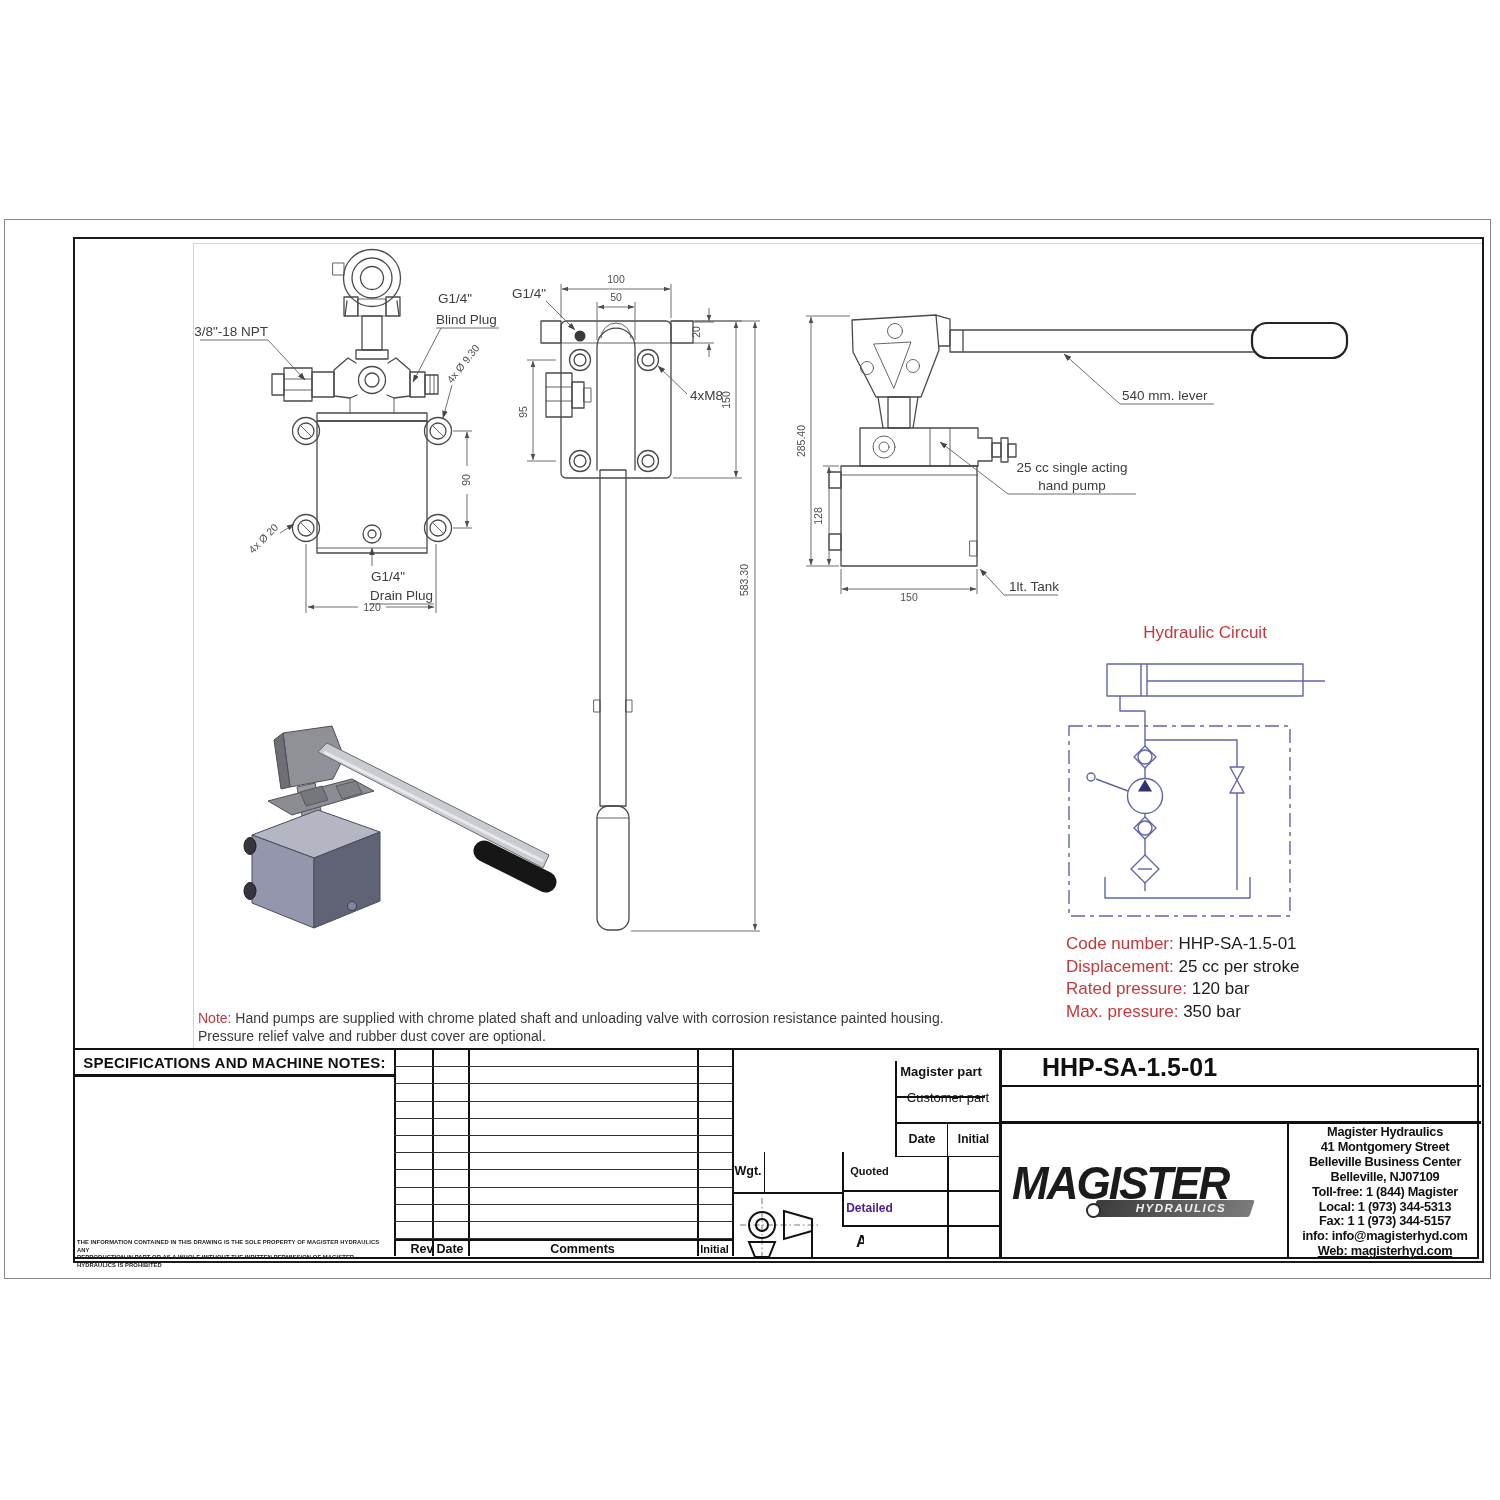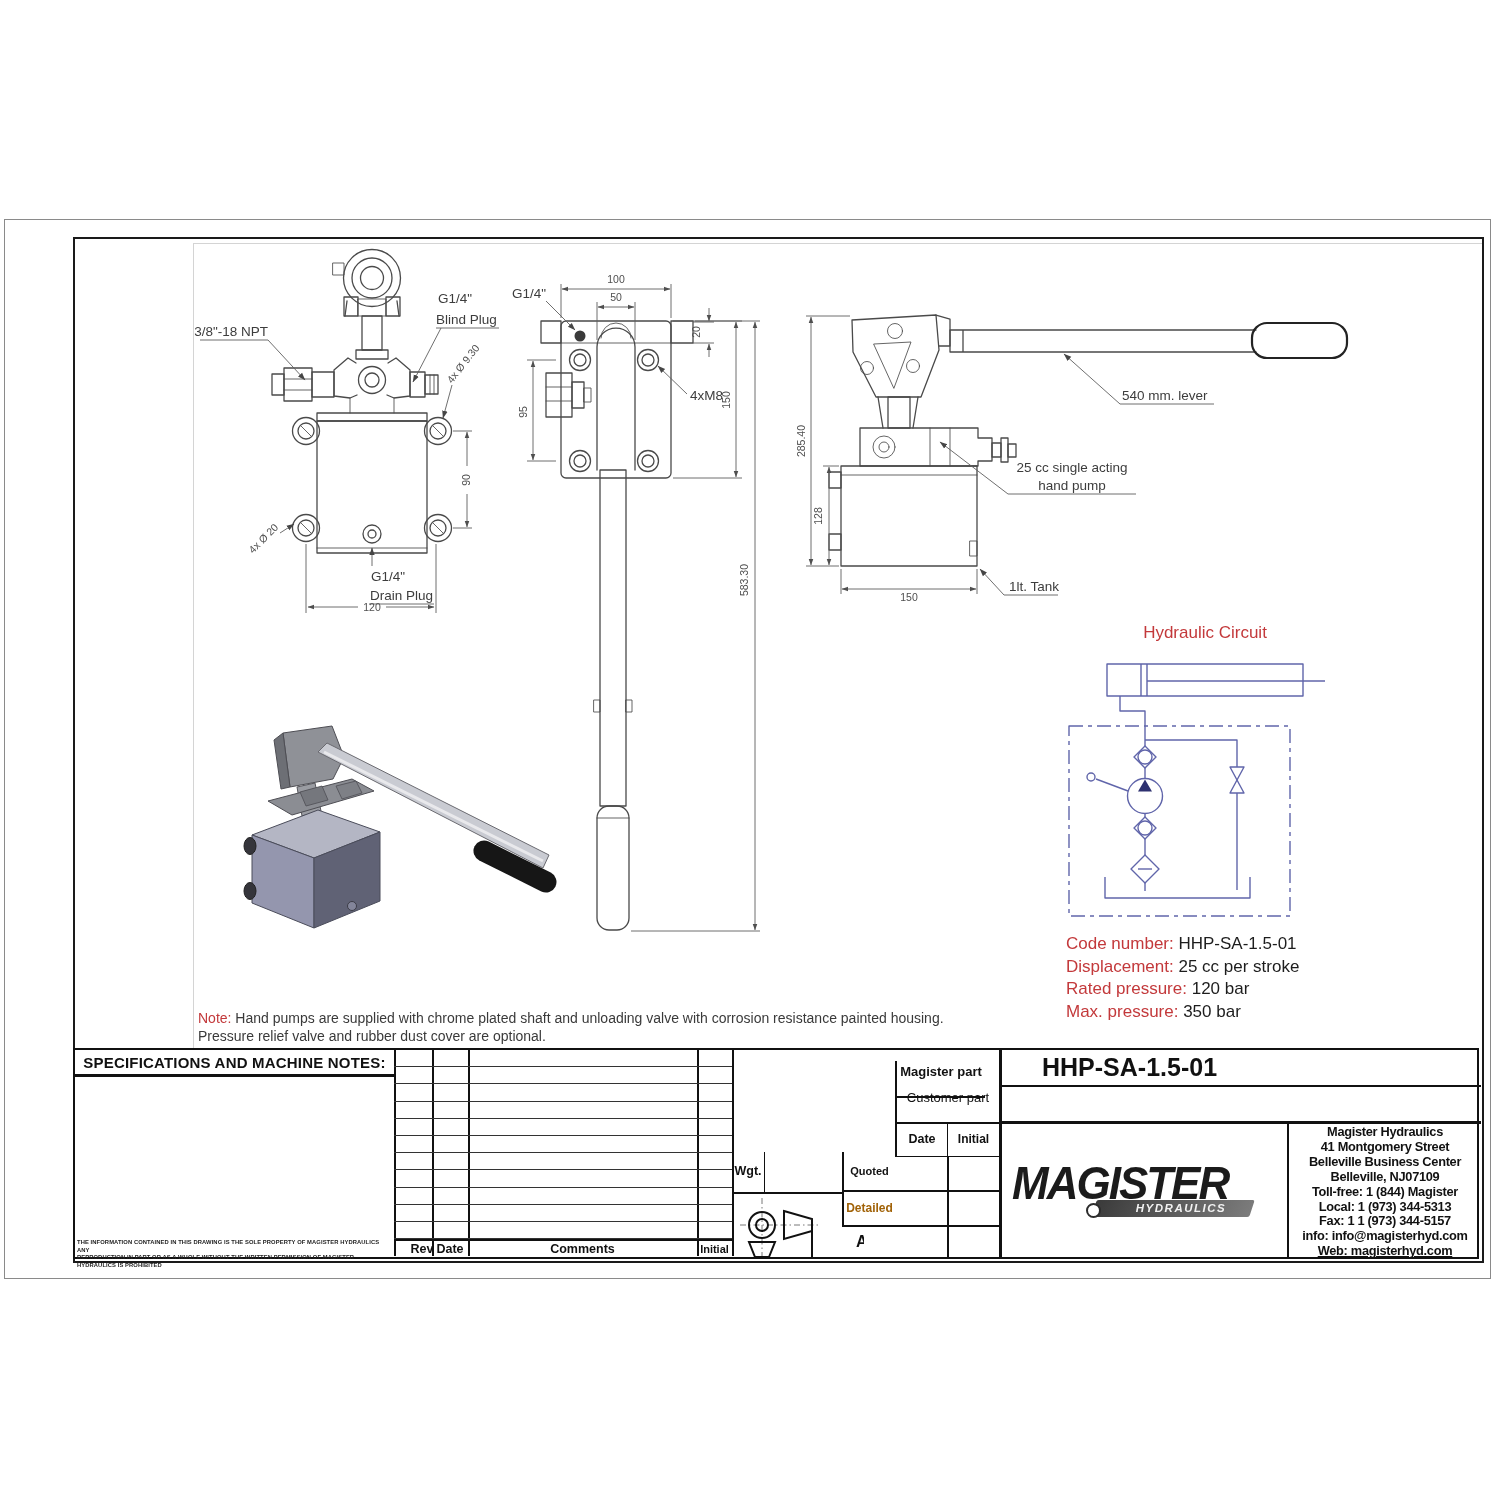--- a/index.html
+++ b/index.html
@@ -36,21 +36,21 @@
       background:repeating-linear-gradient(to bottom,transparent 0px,transparent 16.2px,#333 16.2px,#333 17.2px);}
   #rev-head{left:319px;top:189px;width:338px;height:17px;border-top:2px solid #111;}
   #rev-head span{position:absolute;top:0;font-weight:bold;font-size:12.5px;line-height:16px;text-align:center;color:#111;}
   #tol{left:657px;top:0;width:163px;height:102px;border-bottom:2px solid #111;padding:0 0 0 3px;color:#111;}
   #tol-title{font-weight:bold;font-size:16px;text-align:center;text-decoration:underline;line-height:19px;}
   #tol div.tl{font-weight:bold;font-size:9.3px;line-height:10.2px;letter-spacing:-0.2px;white-space:nowrap;}
   #wgt-cell{left:657px;top:102px;width:33px;height:40px;border-right:1.5px solid #111;font-weight:bold;font-size:12.5px;line-height:38px;text-align:center;color:#111;}
   #wgt-empty{left:714px;top:102px;width:53px;height:40px;}
   #quoted{left:767px;top:102px;width:53px;height:40px;border-left:2px solid #111;border-bottom:2px solid #111;font-weight:bold;font-size:11px;line-height:38px;text-align:center;color:#111;}
   #proj-cell{left:657px;top:142px;width:110px;height:67px;border-top:2px solid #111;}
-  #detailed{left:767px;top:142px;width:53px;height:35px;border-left:2px solid #111;border-bottom:2px solid #111;font-weight:bold;font-size:12px;line-height:33px;text-align:center;color:#a16207;}
+  #detailed{left:767px;top:142px;width:53px;height:35px;border-left:2px solid #111;border-bottom:2px solid #111;font-weight:bold;font-size:12px;line-height:33px;text-align:center;color:#4c1d95;}
   #app{left:736px;top:177px;width:53px;height:32px;border-left:2px solid #111;font-weight:bold;font-size:16px;line-height:30px;color:#111;padding-left:43px;}
   #magister-part{left:820px;top:11px;width:90px;height:37px;border-left:2px solid #111;border-bottom:2px solid #111;font-weight:bold;font-size:13px;line-height:15px;text-align:center;padding-top:3px;color:#111;}
   #customer-part{left:820px;top:37px;width:104px;height:37px;border-left:2px solid #111;border-bottom:2px solid #111;font-weight:normal;font-size:13px;line-height:15px;text-align:center;padding-top:3px;color:#111;}
   #dihead-date{left:820px;top:74px;width:52px;height:33px;border-left:2px solid #111;border-bottom:1.5px solid #111;font-weight:bold;font-size:12.5px;line-height:31px;text-align:center;color:#111;}
   #dihead-initial{left:872px;top:74px;width:52px;height:33px;border-left:1.5px solid #111;border-bottom:1.5px solid #111;font-weight:bold;font-size:12px;line-height:31px;text-align:center;color:#111;}
   #di-v{left:872px;top:107px;width:1.5px;height:102px;}
   #di-h1{left:820px;top:140px;width:104px;height:1.5px;}
   #di-h2{left:820px;top:175px;width:104px;height:1.5px;}
   #part-cell{left:924px;top:0;width:482px;height:37px;border-left:3px solid #111;border-bottom:2px solid #111;
       font-weight:bold;font-size:25px;line-height:35px;padding-left:40px;color:#111;}

